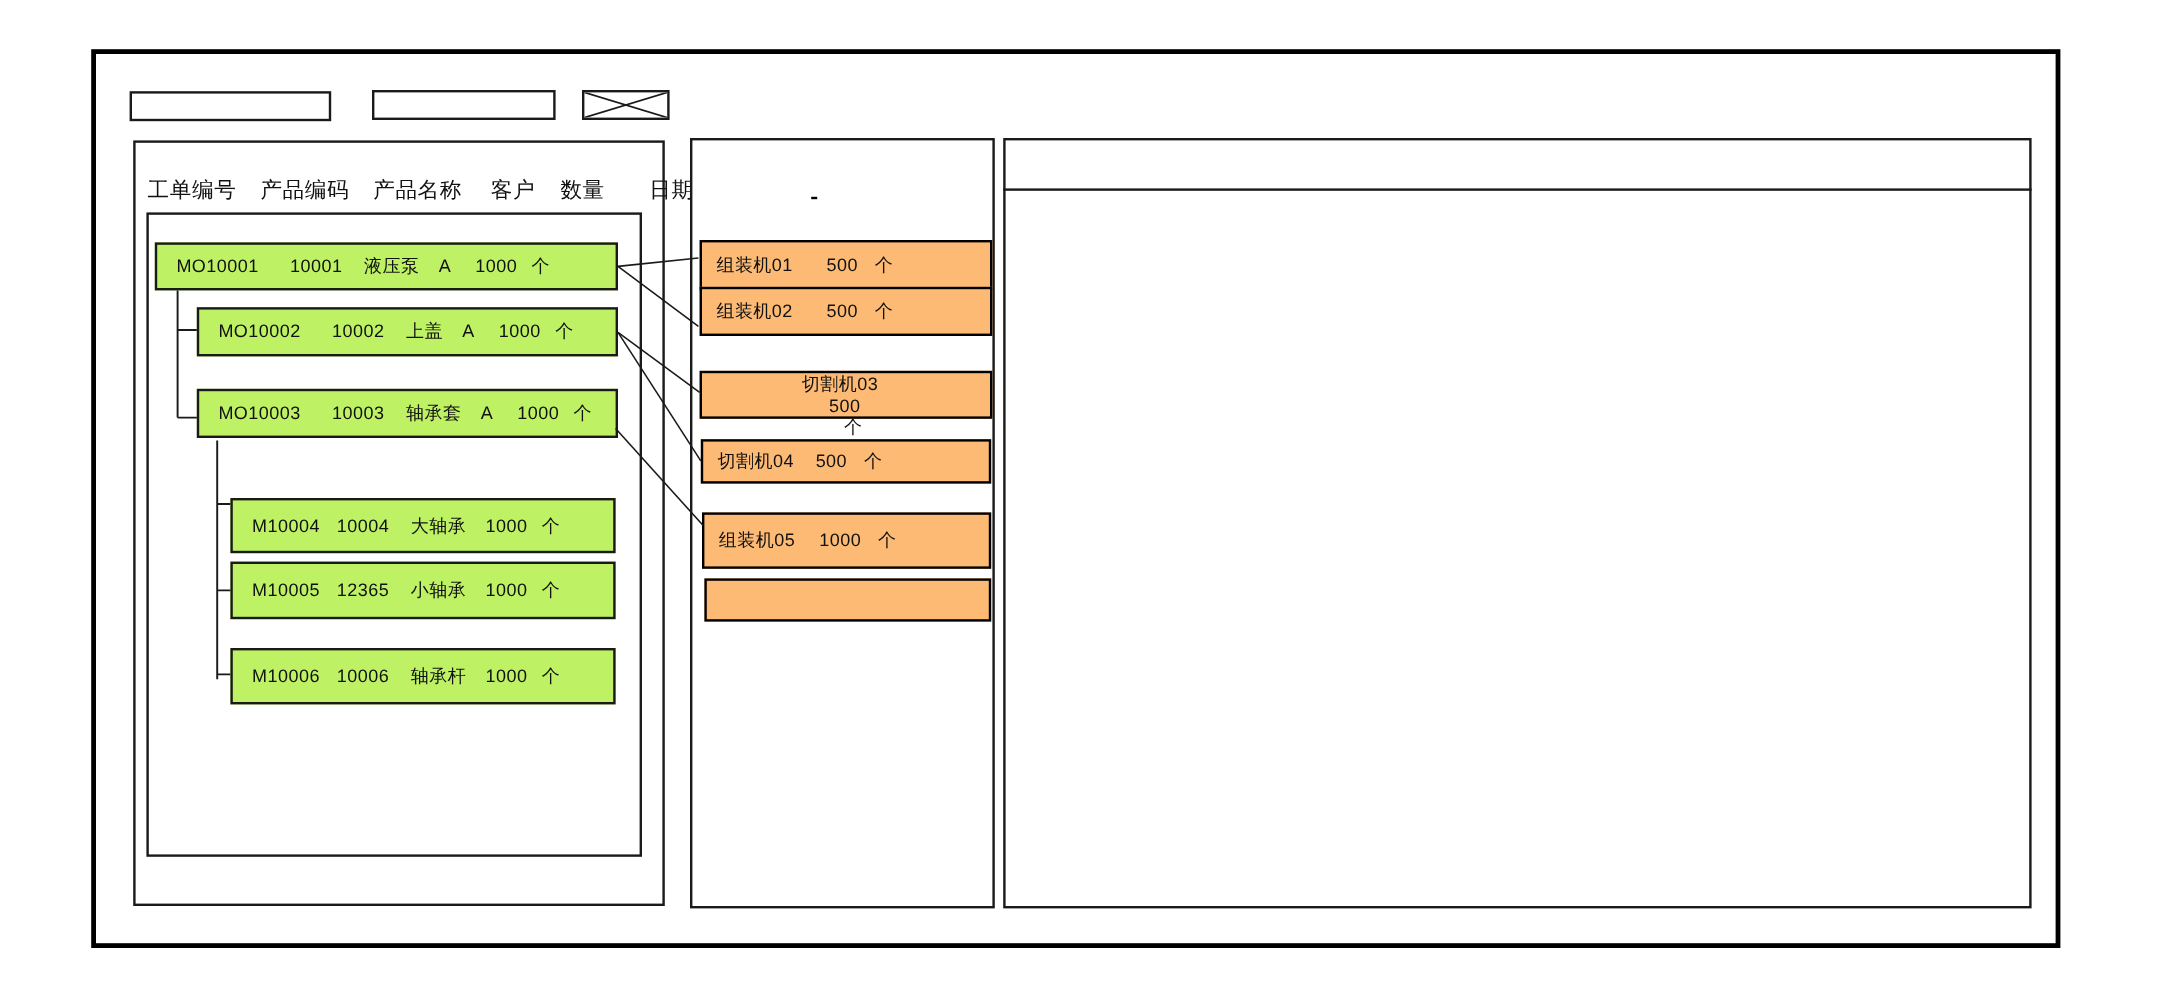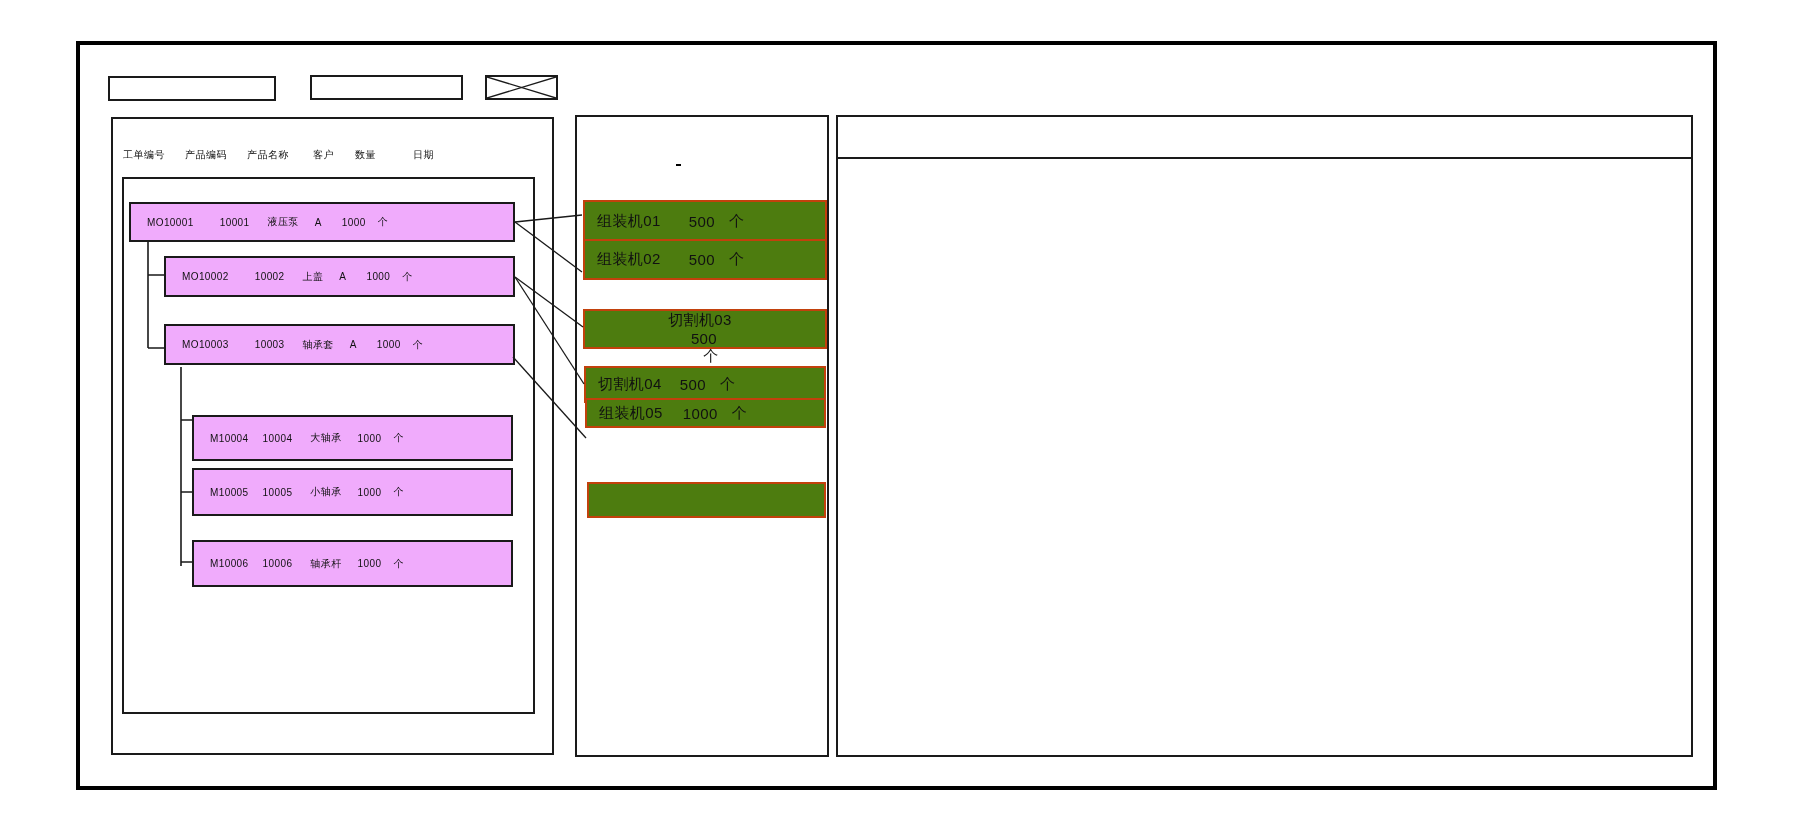--- a/index.html
+++ b/index.html
@@ -6,38 +6,38 @@
   body{
     width:1819px;height:833px;position:relative;overflow:hidden;
     background:#ffffff;color:#111;
     font-family:"Liberation Sans","DejaVu Sans",sans-serif;
   }
   .abs{position:absolute;box-sizing:border-box;}
   .outer-frame{border:4px solid #000;background:transparent;}
   .panel{border:2px solid #1a1a1a;background:#fff;}
   .wbox{border:2px solid #1a1a1a;background:#fff;}
   .tbox{
-    border:2px solid #1a1a1a;background:#f0abfc;
+    border:2px solid #1a1a1a;background:#bef264;
     display:flex;align-items:center;padding-left:16px;
-    font-size:10px;letter-spacing:.4px;white-space:nowrap;
+    font-size:15px;letter-spacing:.4px;white-space:nowrap;
   }
   .tbox .t-no{margin-right:26px;}
   .tbox .t-code{margin-right:18px;}
   .tbox .t-name{margin-right:16px;}
   .tbox .t-cust{margin-right:20px;}
   .tbox .t-qty{margin-right:12px;}
   .mbox{
-    border:2px solid #c2410c;background:#4d7c0f;
+    border:2px solid #000000;background:#fdba74;
     display:flex;align-items:center;padding-left:12px;
     font-size:15px;letter-spacing:.4px;white-space:nowrap;
   }
   .mbox .m-name{margin-right:28px;}
   .mbox .m-qty{margin-right:14px;}
   .col-headers{
-    display:flex;align-items:center;font-size:10px;letter-spacing:.5px;white-space:nowrap;
+    display:flex;font-size:18px;letter-spacing:.5px;white-space:nowrap;
   }
   .col-headers span{display:inline-block;}
   .ch-0{margin-right:20px;}
   .ch-1{margin-right:20px;}
   .ch-2{margin-right:24px;}
   .ch-3{margin-right:21px;}
   .ch-4{margin-right:37px;}
   .divider{border-top:2px solid #1a1a1a;height:0;}
   .dot{background:#000;}
   svg.overlay{position:absolute;left:0;top:0;pointer-events:none;}
@@ -93,21 +93,21 @@
 </div>
 <div class="abs tbox" style="left:192px;top:415px;width:321px;height:46px;">
   <span class="t-no" style="margin-right:14px;">M10004</span>
   <span class="t-code">10004</span>
   <span class="t-name">大轴承</span>
   <span class="t-qty">1000</span>
   <span>个</span>
 </div>
 <div class="abs tbox" style="left:192px;top:468px;width:321px;height:48px;text-align:right;">
   <span class="t-no" style="margin-right:14px;">M10005</span>
-  <span class="t-code">10005</span>
+  <span class="t-code">12365</span>
   <span class="t-name">小轴承</span>
   <span class="t-qty">1000</span>
   <span>个</span>
 </div>
 <div class="abs tbox" style="left:192px;top:540px;width:321px;height:47px;">
   <span class="t-no" style="margin-right:14px;">M10006</span>
   <span class="t-code">10006</span>
   <span class="t-name">轴承杆</span>
   <span class="t-qty">1000</span>
   <span>个</span>
@@ -129,21 +129,21 @@
 <div class="abs mbox" style="left:583px;top:309px;width:244px;height:40px;flex-direction:column;">
   <span class="m-name" style="margin-right:22px;">切割机03</span>
   <span class="m-qty">500</span>
   <span>个</span>
 </div>
 <div class="abs mbox" style="left:584px;top:366px;width:242px;height:37px;">
   <span class="m-name" style="margin-right:18px;">切割机04</span>
   <span class="m-qty">500</span>
   <span>个</span>
 </div>
-<div class="abs mbox" style="left:585px;top:398px;width:241px;height:30px;">
+<div class="abs mbox" style="left:585px;top:427px;width:241px;height:47px;">
   <span class="m-name" style="margin-right:20px;">组装机05</span>
   <span class="m-qty">1000</span>
   <span>个</span>
 </div>
 <div class="abs mbox" style="left:587px;top:482px;width:239px;height:36px;">
   <span class="m-name"></span>
   <span class="m-qty"></span>
   <span></span>
 </div>
 

